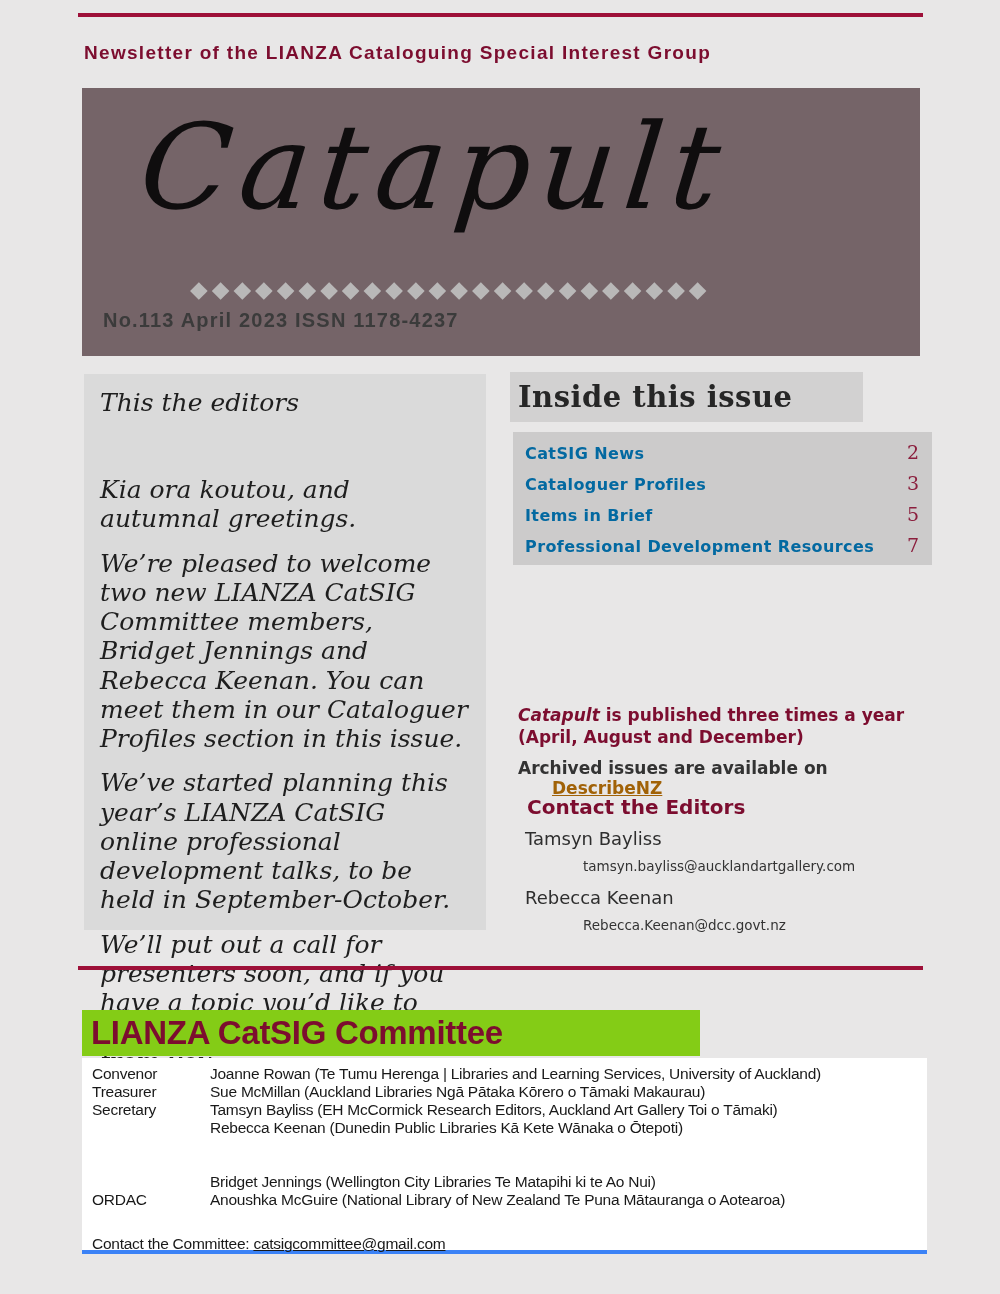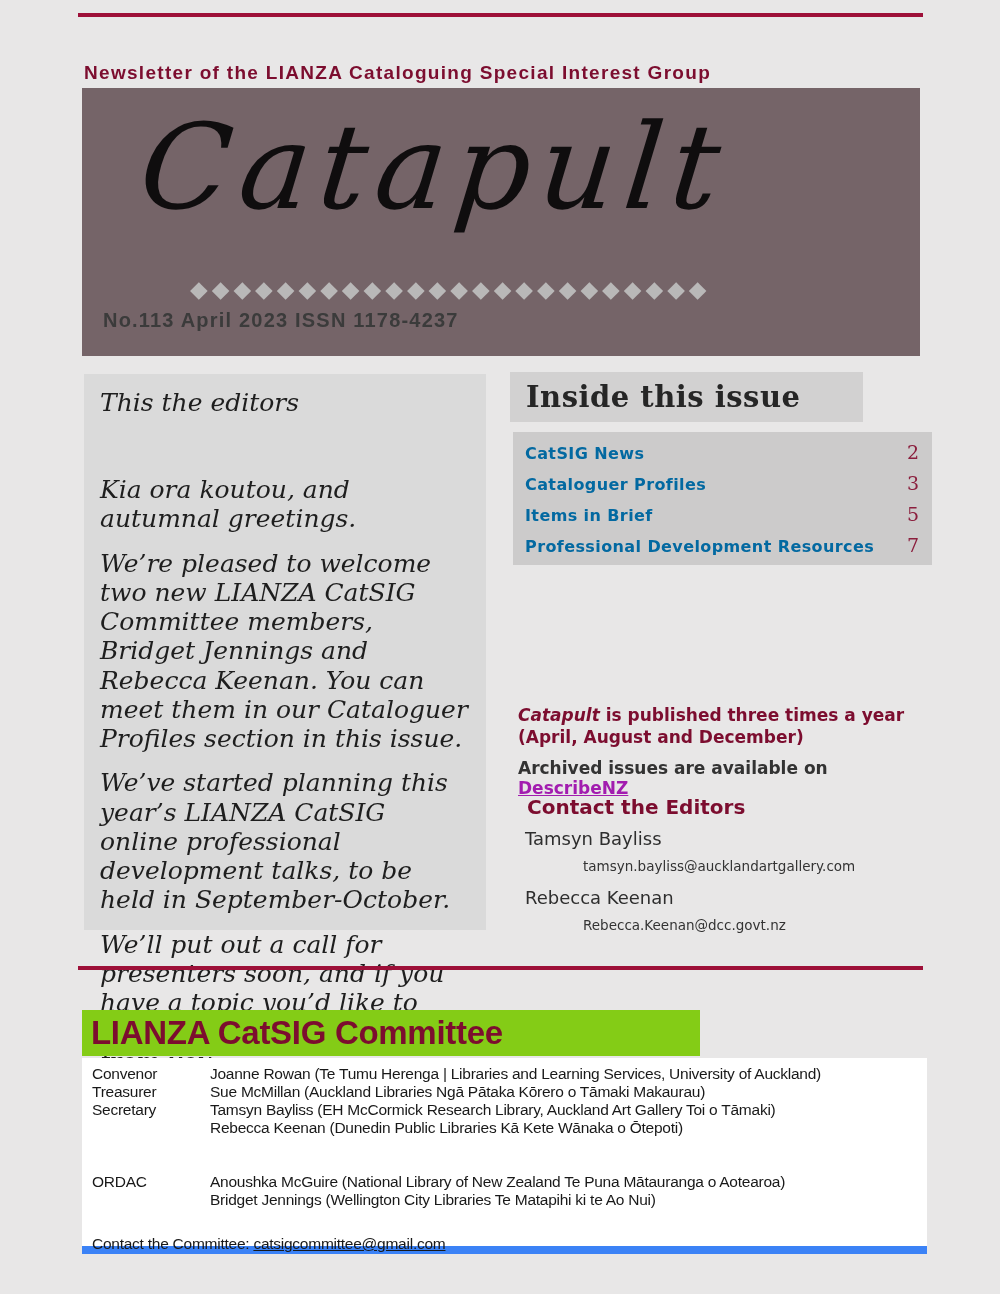--- a/index.html
+++ b/index.html
@@ -15,21 +15,20 @@
   
   .rule { position:absolute; left:78px; width:845px; height:4px; background:#9e1039; }
   .rule.top { top:13px; }
   .rule.mid { top:966px; }
 
   
   .masthead {
     left:84px; top:42px;
     font-size:19px; font-weight:bold; letter-spacing:1.3px;
     color:#7c0d2f;
-    margin-top:20px;
   }
 
   
   .banner { left:82px; top:88px; width:838px; height:268px; background:#756468; }
   .banner-title {
     position:absolute; left:52px; top:10px;
     font-family:"DejaVu Serif", serif; font-style:italic; font-weight:normal;
     font-size:118px; letter-spacing:9px; color:#0f0d0e;
     transform:skewX(-6deg); transform-origin:left bottom;
     white-space:nowrap;
@@ -49,21 +48,21 @@
     left:84px; top:374px; width:402px; height:556px;
     background:#dadada; padding:14px 16px 14px 16px;
     font-family:"DejaVu Serif", serif; font-style:italic; color:#1e1e1e;
   }
   .editors-heading { font-size:25px; margin-bottom:58px; }
   .editors-box p { font-size:25px; line-height:1.17; margin-bottom:15px; }
 
   
   .inside-heading-box {
     left:510px; top:372px; width:353px; height:50px;
-    background:#d2d1d1; display:flex; align-items:center; padding-left:16px;
+    background:#d2d1d1; display:flex; align-items:center; padding-left:8px;
   }
   .inside-heading {
     font-family:"DejaVu Serif", serif; font-weight:bold;
     font-size:29px; color:#262626; letter-spacing:0.5px;
   }
   .toc {
     left:513px; top:432px; width:419px; height:133px;
     background:#cccbcb; padding:9px 13px 9px 12px;
     display:flex; flex-direction:column; justify-content:space-between;
   }
@@ -80,21 +79,21 @@
   .pub-note {
     left:518px; top:705px; width:400px;
     font-family:"DejaVu Sans", sans-serif; font-weight:bold;
     font-size:17px; line-height:1.28; color:#7c0d2f;
   }
   .archive-note {
     left:518px; top:758px; width:420px;
     font-family:"DejaVu Sans", sans-serif; font-weight:bold;
     font-size:17px; color:#333;
   }
-  .archive-note a { color:#a21caf; text-decoration:underline; }
+  .archive-note a { color:#a16207; text-decoration:underline;margin-left:34px; }
 
   .contact-editors-heading {
     left:527px; top:795px;
     font-family:"DejaVu Sans", sans-serif; font-weight:bold;
     font-size:20px; color:#7c0d2f;
   }
   .editor-name {
     left:525px; font-size:18px; color:#2e2e2e;
     font-family:"DejaVu Sans", sans-serif;
   }
@@ -108,21 +107,21 @@
   
   .committee-heading-box {
     left:82px; top:1010px; width:618px; height:46px;
     background:#84cc16; display:flex; align-items:center; padding-left:9px;
   }
   .committee-heading {
     font-size:33px; font-weight:bold; letter-spacing:-0.3px; color:#7c0d2f;
   }
   .committee-box {
     left:82px; top:1058px; width:845px; height:196px;
-    background:#ffffff; border-bottom:8px solid #3b82f6;
+    background:#ffffff; border-bottom:4px solid #3b82f6;
     padding:7px 8px 0 10px;
     font-size:15.5px; letter-spacing:-0.25px; color:#191919; line-height:18px;
   }
   .crow { display:flex; }
   .crole { width:118px; flex:none; }
   .cgap { height:36px; }
   .committee-contact { margin-top:26px; }
   .committee-contact a { color:#191919; text-decoration:underline; }
 </style>
 </head>
@@ -197,31 +196,31 @@
   <div class="crow">
     <span class="crole">Convenor</span>
     <span class="cperson">Joanne Rowan (Te Tumu Herenga | Libraries and Learning Services, University of Auckland)</span>
   </div>
   <div class="crow">
     <span class="crole">Treasurer</span>
     <span class="cperson">Sue McMillan (Auckland Libraries Ngā Pātaka Kōrero o Tāmaki Makaurau)</span>
   </div>
   <div class="crow">
     <span class="crole">Secretary</span>
-    <span class="cperson">Tamsyn Bayliss (EH McCormick Research Library, Auckland Art Gallery Toi o Tāmaki)</span>
+    <span class="cperson">Tamsyn Bayliss (EH McCormick Research Editors, Auckland Art Gallery Toi o Tāmaki)</span>
   </div>
   <div class="crow">
     <span class="crole"></span>
     <span class="cperson">Rebecca Keenan (Dunedin Public Libraries Kā Kete Wānaka o Ōtepoti)</span>
   </div>
   <div class="cgap"></div>
   <div class="crow">
+    <span class="crole"></span>
+    <span class="cperson">Bridget Jennings (Wellington City Libraries Te Matapihi ki te Ao Nui)</span>
+  </div>
+  <div class="crow">
     <span class="crole">ORDAC</span>
     <span class="cperson">Anoushka McGuire (National Library of New Zealand Te Puna Mātauranga o Aotearoa)</span>
   </div>
-  <div class="crow">
-    <span class="crole"></span>
-    <span class="cperson">Bridget Jennings (Wellington City Libraries Te Matapihi ki te Ao Nui)</span>
-  </div>
   <div class="committee-contact">
     <span>Contact the Committee: </span><a href="#">catsigcommittee@gmail.com</a>
   </div>
 </div>
 
 </body></html>

